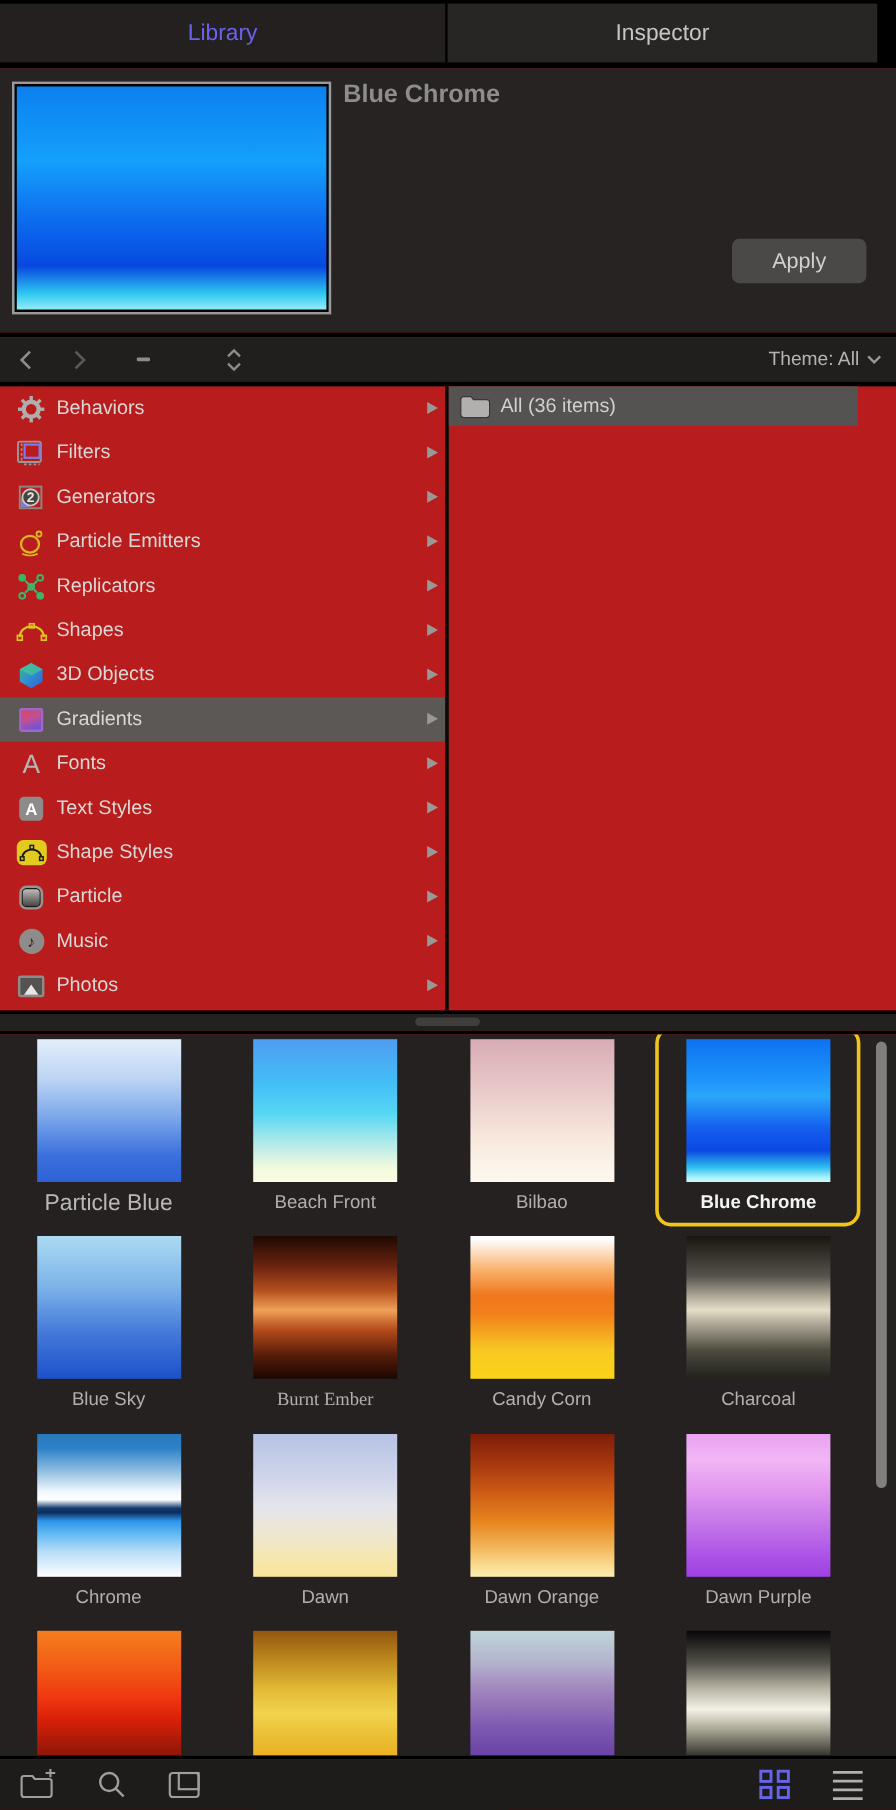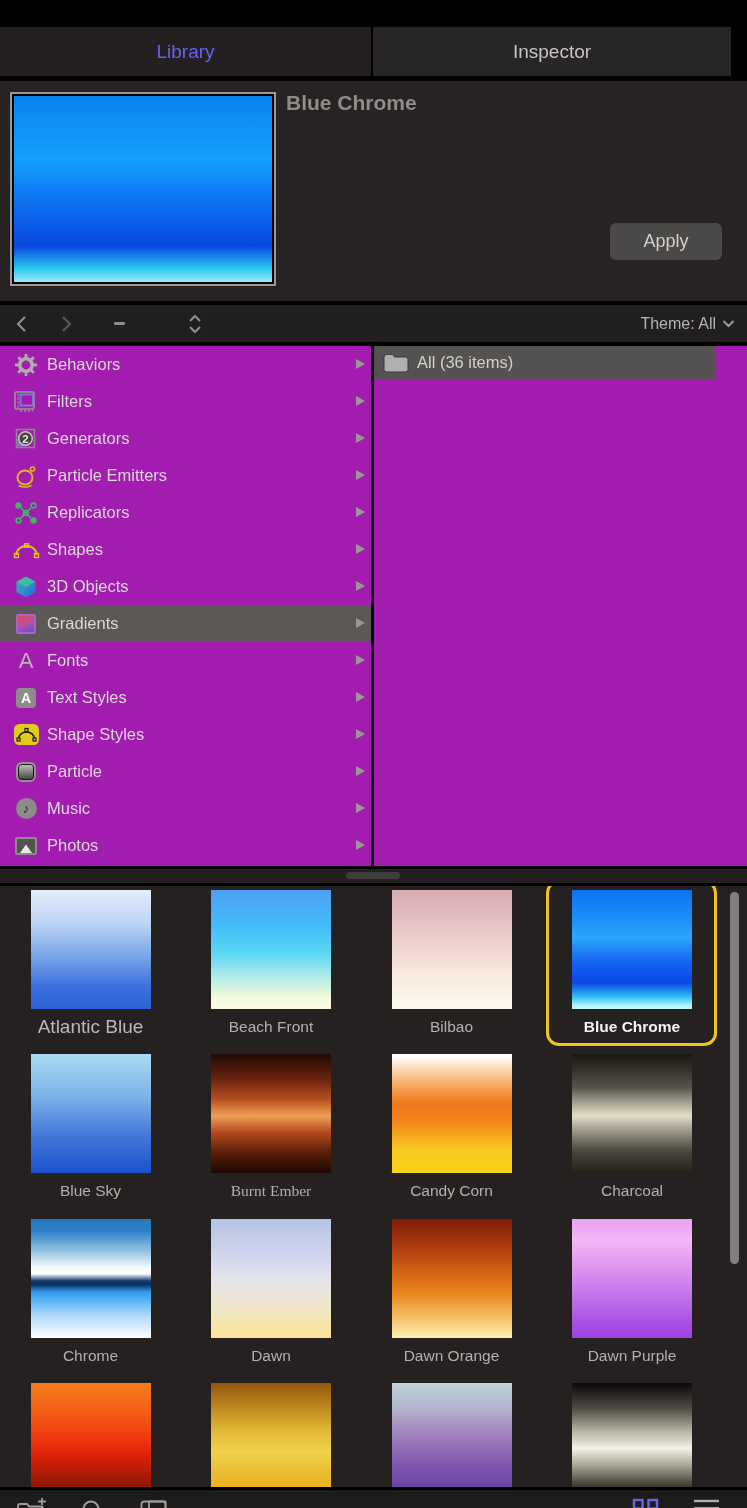--- a/index.html
+++ b/index.html
@@ -1,18 +1,18 @@
 <!DOCTYPE html>
 <html><head>
 <meta charset="utf-8">
 <style>
   html,body{margin:0;padding:0;background:#000;}
   body{width:747px;height:1508px;position:relative;overflow:hidden;
        font-family:"Liberation Sans",sans-serif;-webkit-font-smoothing:antialiased;}
-  .app{position:absolute;inset:0;background:#a21caf;margin-top:24px;}
+  .app{position:absolute;inset:0;background:#b91c1c;}
 
   
   .tabbar{position:absolute;top:0;left:0;right:0;height:57px;background:#000;}
   .tab{position:absolute;top:3px;height:49px;display:flex;align-items:center;justify-content:center;
        font-size:19px;cursor:default;}
   .tab-library{left:0;width:371px;background:#23201f;color:#6a61ee;}
   .tab-inspector{left:373px;right:16px;background:#282525;color:#c7c5c3;}
 
   
   .preview{position:absolute;top:57px;left:0;right:0;height:220px;background:#262322;}
@@ -304,21 +304,21 @@
   <div class="splitter">
     <div class="handle"></div>
   </div>
 
   <div class="hline" style="top:859px;height:3px;"></div>
 
   <div class="gridsec">
     <div id="grid">
         <div class="cell large-label" style="left: 0px; top: 4px;">
           <div class="gthumb" style="background: linear-gradient(rgb(228, 238, 251) 0%, rgb(188, 212, 244) 28%, rgb(122, 166, 233) 55%, rgb(58, 111, 221) 82%, rgb(46, 98, 214) 100%);"></div>
-          <div class="glabel">Atlantic Blue</div>
+          <div class="glabel">Particle Blue</div>
         </div>
         <div class="cell" style="left: 180.5px; top: 4px;">
           <div class="gthumb" style="background: linear-gradient(rgb(79, 157, 242) 0%, rgb(67, 189, 246) 30%, rgb(85, 215, 243) 52%, rgb(174, 233, 233) 72%, rgb(243, 250, 222) 90%, rgb(250, 252, 228) 100%);"></div>
           <div class="glabel">Beach Front</div>
         </div>
         <div class="cell" style="left: 361px; top: 4px;">
           <div class="gthumb" style="background: linear-gradient(rgb(216, 171, 179) 0%, rgb(232, 201, 201) 35%, rgb(248, 233, 221) 70%, rgb(253, 249, 240) 100%);"></div>
           <div class="glabel">Bilbao</div>
         </div>
         <div class="cell selected" style="left: 541.5px; top: 4px;">

